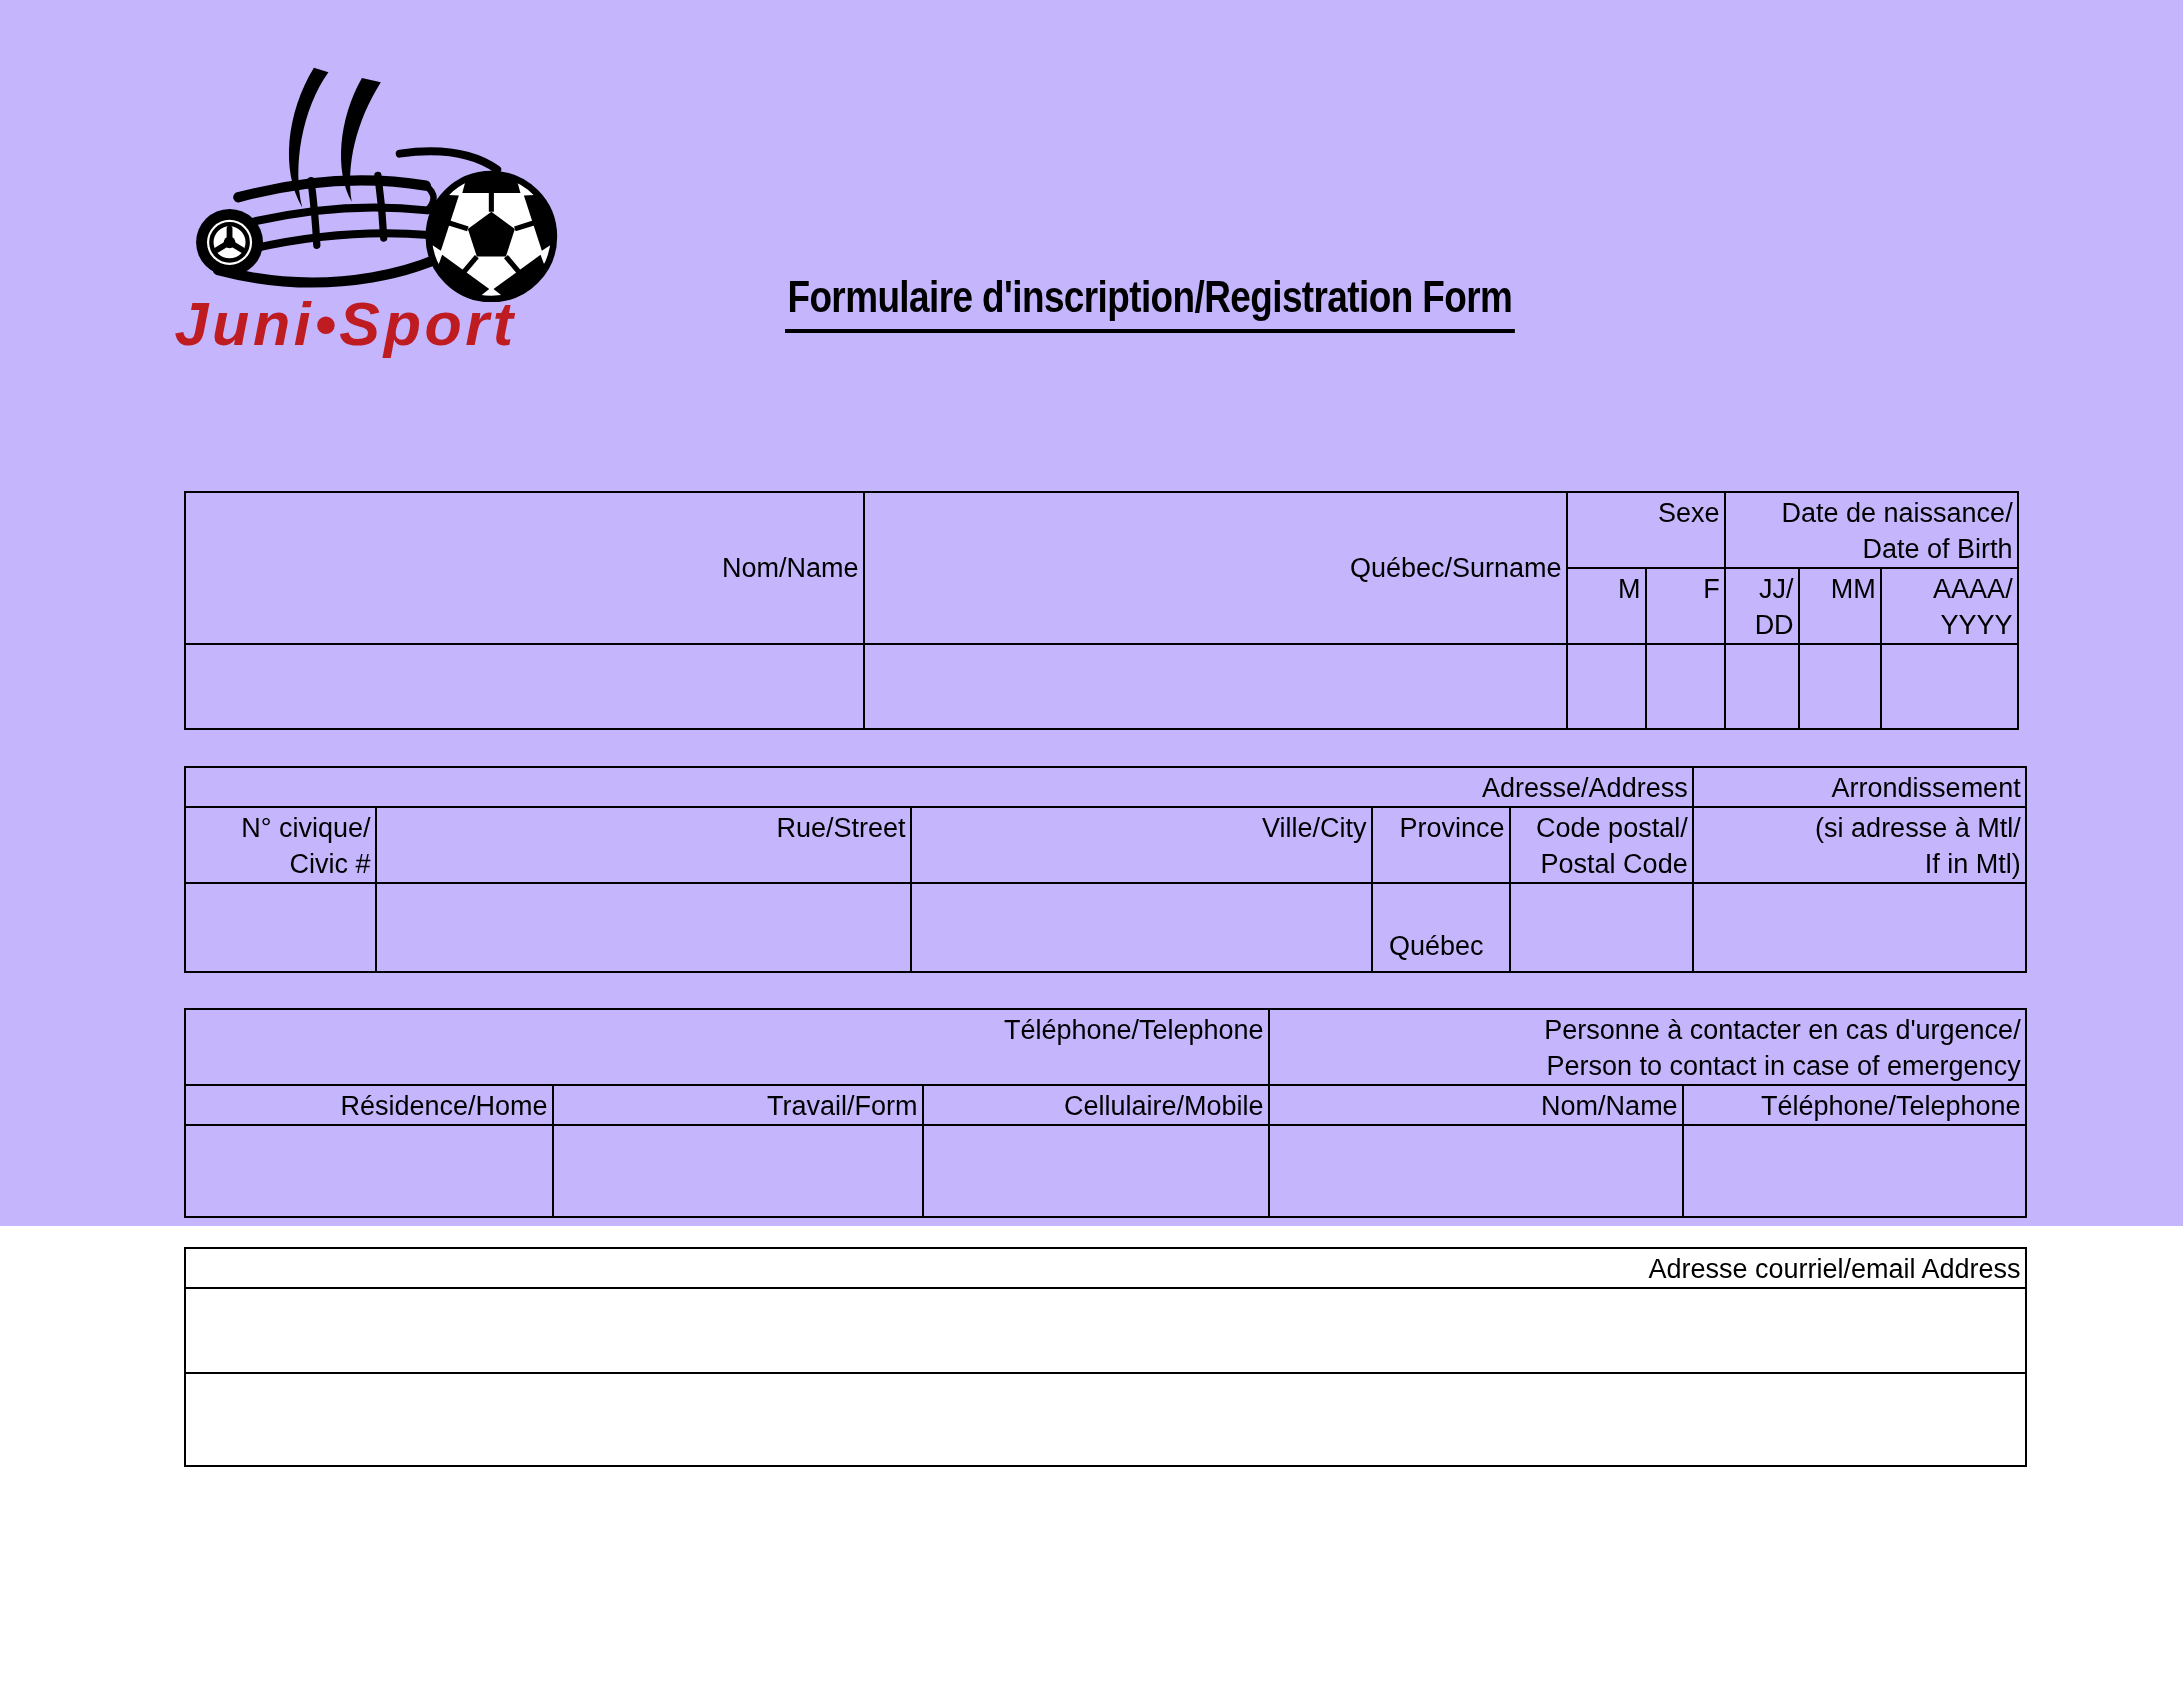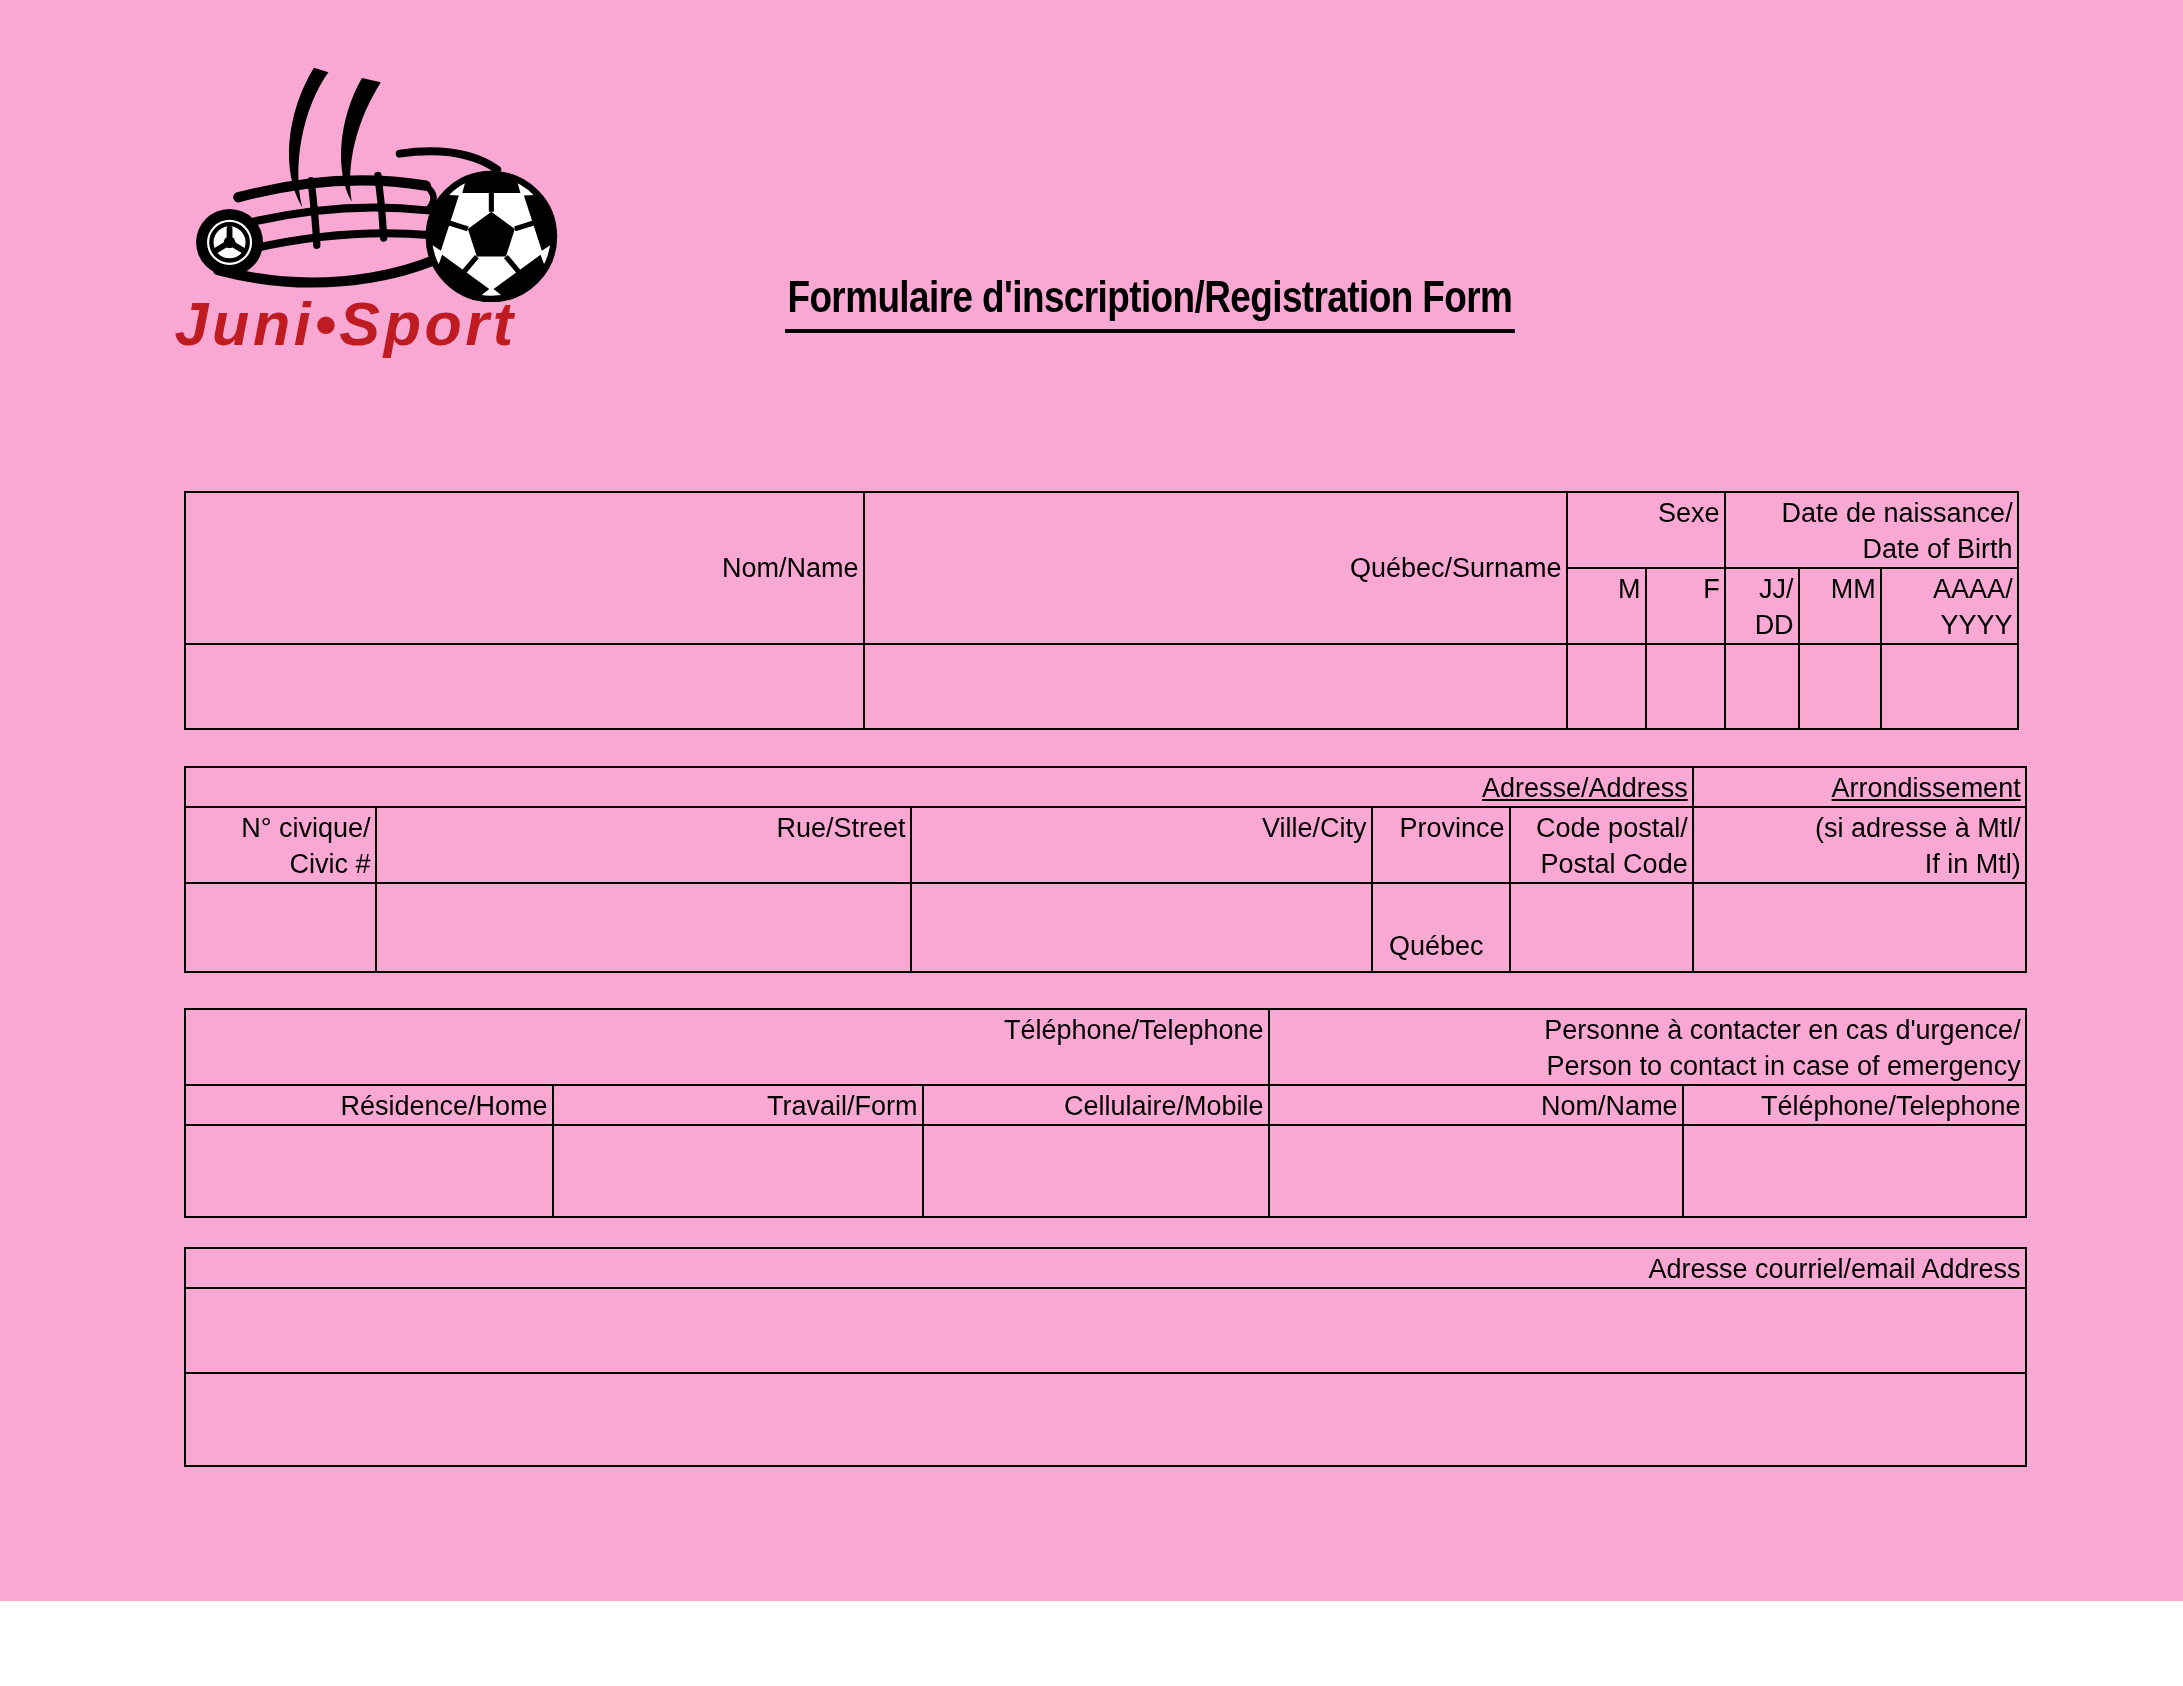--- a/index.html
+++ b/index.html
@@ -1,18 +1,18 @@
 <!DOCTYPE html>
 <html style="font-size:11.6px"><head>
 <meta charset="utf-8">
 <style>
   * { margin:0; padding:0; box-sizing:border-box; }
   html,body { width:2183px; height:1687px; background:#ffffff; overflow:hidden;
               font-family:"Liberation Sans", sans-serif; color:#000; }
-  .page { position:relative; width:2183px; height:1601px; background:#f9a8d4; }
+  .page { position:relative; width:2183px; height:1226px; background:#c4b5fd; }
 
   
   .logo-wrap { position:absolute; left:171px; top:62px; width:408px; height:306px; }
   .logo-svg { position:absolute; left:0; top:0; }
   .brand { position:absolute; left:3.6px; top:227px; width:400px;
            font-size:61px; font-weight:bold; font-style:italic; letter-spacing:3.6px;
            color:#bf1c22; white-space:nowrap; }
 
   
   .title-band { position:absolute; left:437px; top:271px; width:1426px;
@@ -31,21 +31,21 @@
 
   #identity-table { left:184px; top:491px;  width:1832px; }
   #address-table  { left:184px; top:766px; width:1841px; }
   #phone-table    { left:184px; top:1008px; width:1841px; }
   #email-table    { left:184px; top:1247px; width:1841px; }
 
   #identity-table tr.r1 { height:75px; }
   #identity-table tr.r2 { height:76px; }
   #identity-table tr.r3 { height:85px; }
 
-  #address-table tr.r1 { height:38px;text-decoration:underline; }
+  #address-table tr.r1 { height:38px; }
   #address-table tr.r2 { height:75px;padding-left:10px; }
   #address-table tr.r3 { height:89px;margin-left:41px; }
 
   #phone-table tr.r1 { height:72px; }
   #phone-table tr.r2 { height:38px;border-radius:17px; }
   #phone-table tr.r3 { height:92px; }
 
   #email-table tr.r1 { height:38px; }
   #email-table tr.r2 { height:85px; }
   #email-table tr.r3 { height:93px; }

